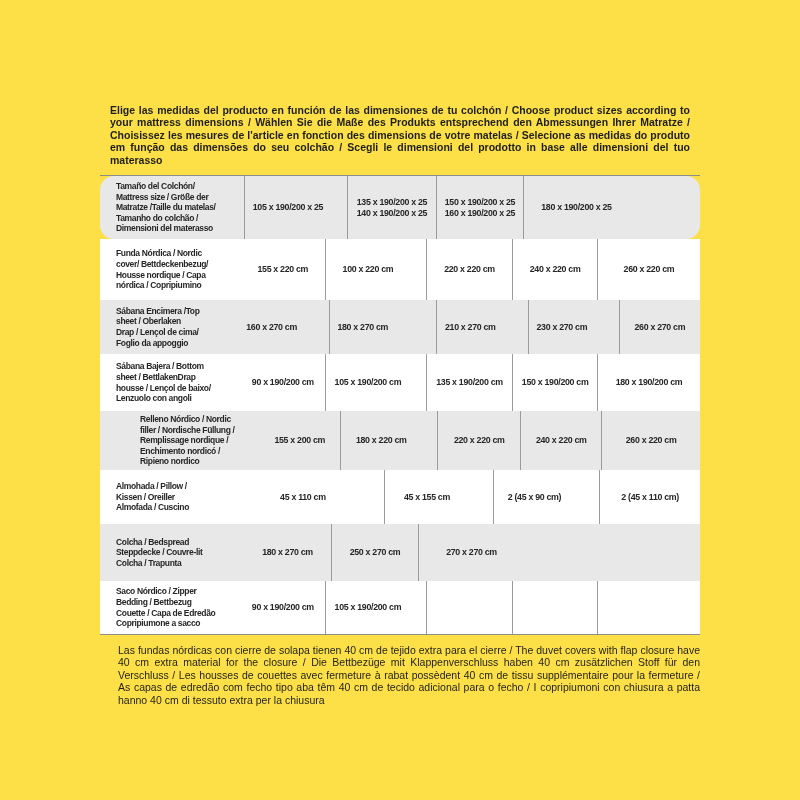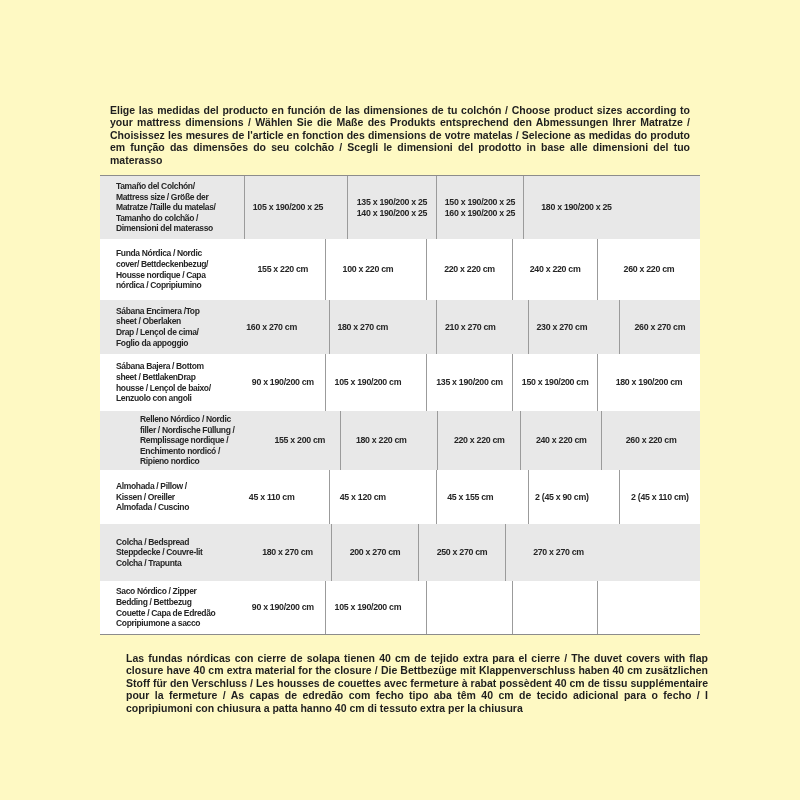--- a/index.html
+++ b/index.html
@@ -5,21 +5,21 @@
   :root{
     --shade:#e8e8e8;
     --divider:#9b9b9b;
     --tborder:#8c8c8c;
     --txt:#262626;
   }
   html,body{margin:0;padding:0;background:#ffffff;}
   .page{
     position:relative;
     width:800px;height:800px;
-    background:#fef9c3;
+    background:#fde047;
     font-family:"Liberation Sans","DejaVu Sans",sans-serif;
     color:var(--txt);
     overflow:hidden;
   }
   .intro{
     position:absolute;
     left:110px;top:104px;width:580px;
     margin:0;
     font-size:10.5px;line-height:12.4px;
     font-weight:bold;
@@ -65,35 +65,35 @@
     white-space:pre-line;
   }
   .val.col0{width:87px;}
   .val.col1{width:87px;border-left:1px solid var(--divider);}
   .val.col2{width:89px;border-left:1px solid var(--divider);margin-left:16px;}
   .val.col3{width:87px;border-left:1px solid var(--divider);}
   .val.col4{width:106px;border-left:1px solid var(--divider);}
   .footnote{
     position:absolute;
     left:110px;top:636px;width:582px;
-    margin:16px;
+    margin:8px;
     font-size:10.5px;line-height:12.4px;
-    font-weight:bold;
+    font-weight:normal;
     text-align:justify;
     color:#1f1f1f;
   }
 </style>
 </head>
 <body>
 
 <div class="page">
   <p class="intro">Elige las medidas del producto en función de las dimensiones de tu colchón / Choose product sizes according to your mattress dimensions / Wählen Sie die Maße des Produkts entsprechend den Abmessungen Ihrer Matratze / Choisissez les mesures de l'article en fonction des dimensions de votre matelas / Selecione as medidas do produto em função das dimensões do seu colchão / Scegli le dimensioni del prodotto in base alle dimensioni del tuo materasso</p>
 
   <div class="size-table" id="size-table">
-      <div class="row shaded" style="height: 63px;">
+      <div class="row shaded" style="height: 63px; border-radius: 14px;">
         <div class="cell label">Tamaño del Colchón/
 Mattress size / Größe der
 Matratze /Taille du matelas/
 Tamanho do colchão /
 Dimensioni del materasso</div>
         <div class="cell val col1">105 x 190/200 x 25</div>
         <div class="cell val col2">135 x 190/200 x 25
 140 x 190/200 x 25</div>
         <div class="cell val col3">150 x 190/200 x 25
 160 x 190/200 x 25</div>
@@ -142,31 +142,29 @@
         <div class="cell val col1">180 x 220 cm</div>
         <div class="cell val col2">220 x 220 cm</div>
         <div class="cell val col3">240 x 220 cm</div>
         <div class="cell val col4">260 x 220 cm</div>
       </div>
       <div class="row" style="height: 54px; gap: 24px;">
         <div class="cell label">Almohada  / Pillow /
 Kissen / Oreiller
 Almofada / Cuscino</div>
         <div class="cell val col0">45 x 110 cm</div>
-        <div class="cell val col1">45 x 120 cm</div>
         <div class="cell val col2">45 x 155 cm</div>
         <div class="cell val col3">2 (45 x 90 cm)</div>
         <div class="cell val col4">2 (45 x 110 cm)</div>
       </div>
       <div class="row shaded" style="height: 57px;">
         <div class="cell label">Colcha / Bedspread
 Steppdecke / Couvre-lit
 Colcha / Trapunta</div>
         <div class="cell val col0">180 x 270 cm</div>
-        <div class="cell val col1">200 x 270 cm</div>
         <div class="cell val col3">250 x 270 cm</div>
         <div class="cell val col4">270 x 270 cm</div>
       </div>
       <div class="row" style="height: 53px;">
         <div class="cell label">Saco Nórdico / Zipper
 Bedding / Bettbezug
 Couette  / Capa de Edredão
 Copripiumone a sacco</div>
         <div class="cell val col0">90 x 190/200 cm</div>
         <div class="cell val col1">105 x 190/200 cm</div>

